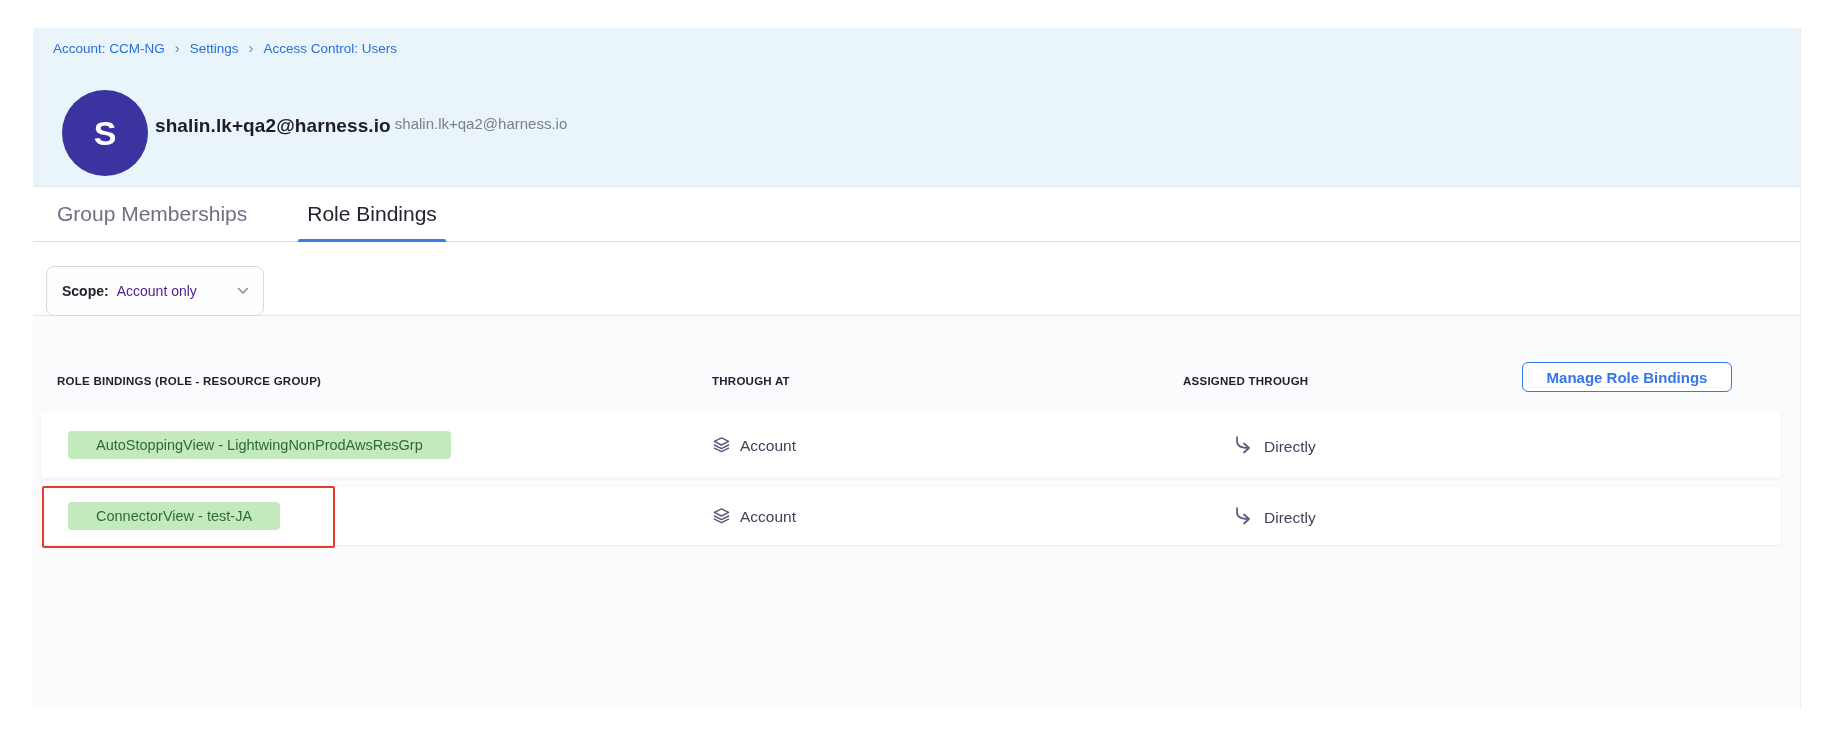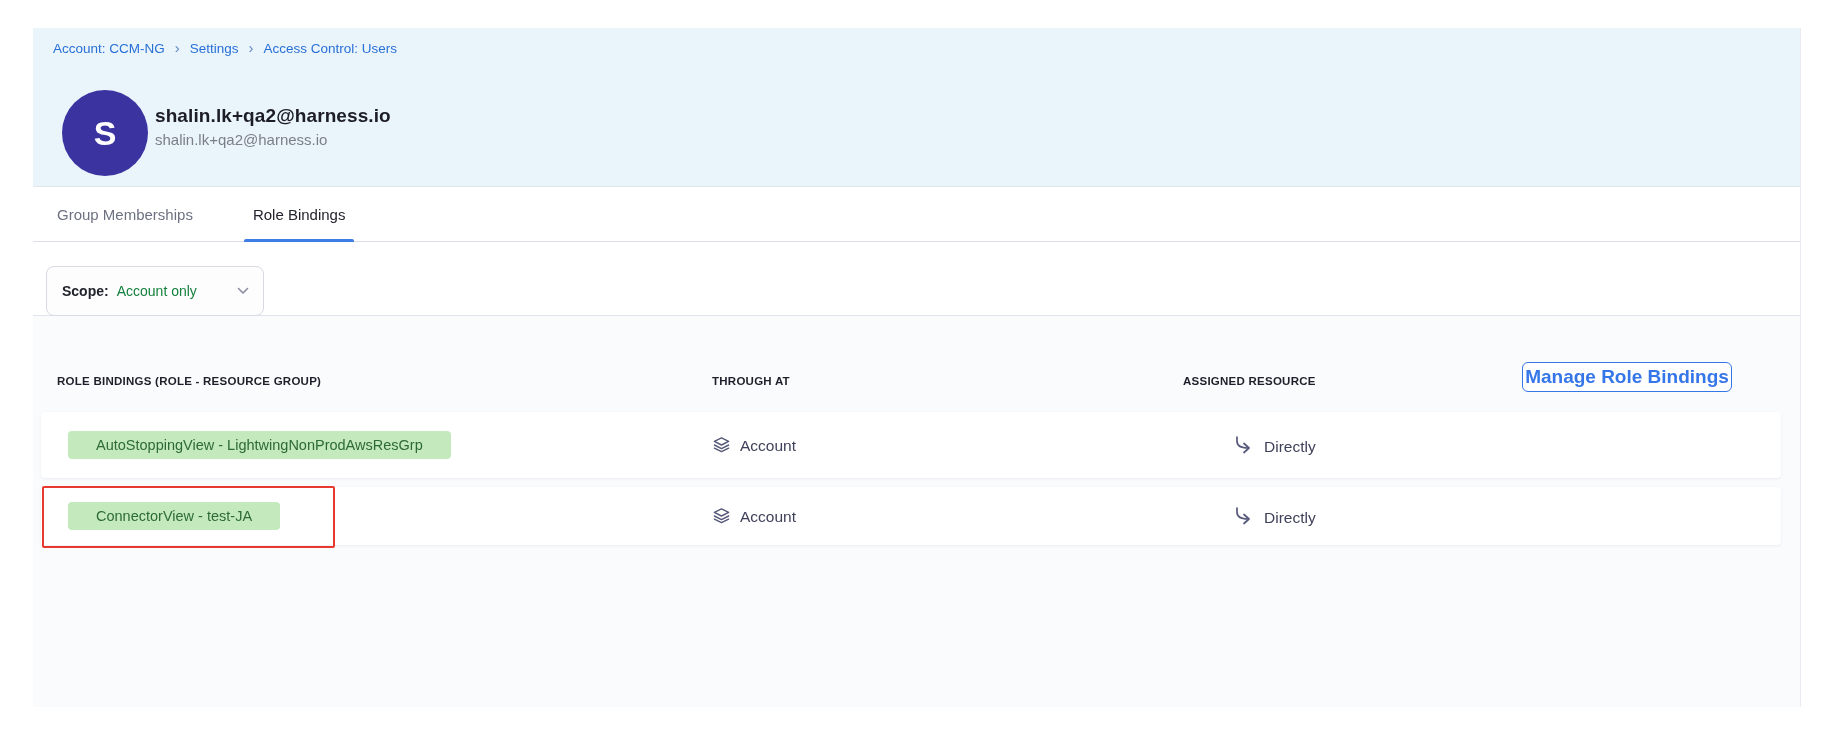--- a/index.html
+++ b/index.html
@@ -11,50 +11,50 @@
 
   
   .profile-header { position:relative; height:159px; background:#e9f4fb; border-bottom:1px solid #e2e7ee; }
   .breadcrumb { position:absolute; left:20px; top:13px; display:flex; align-items:center; gap:10px;
                 font-size:13.5px; }
   .breadcrumb a { color:#2970d6; text-decoration:none; font-weight:500; cursor:pointer; }
   .crumb-sep { color:#5f87c8; font-size:15px; line-height:1; transform:translateY(-1px); }
   .profile-row { position:absolute; left:29px; top:62px; display:flex; align-items:center; gap:7px; }
   .avatar { width:86px; height:86px; border-radius:50%; background:#3a33a0; color:#ffffff;
             display:flex; align-items:center; justify-content:center; font-size:34px; font-weight:700; }
-  .profile-texts { display:flex; flex-direction:column; gap:4px; margin-top:-14px; }
+  .profile-texts { display:flex; flex-direction:row; gap:4px; margin-top:-14px; }
   .profile-title { font-size:19px; font-weight:600; color:#1d1d28; letter-spacing:0.1px; }
   .profile-subtitle { font-size:15px; color:#7d7f88; }
 
   
   .tabbar { position:relative; height:55px; background:#ffffff; border-bottom:1px solid #dcdfe7;
             display:flex; align-items:stretch; padding-left:15px; gap:42px; }
-  .tab { position:relative; display:flex; align-items:center; padding:16px 9px; font-size:15px;
+  .tab { position:relative; display:flex; align-items:center; padding:16px 9px; font-size:21px;
          font-weight:500; color:#6e7181; cursor:pointer; white-space:nowrap; }
   .tab.active { color:#24242e; }
   .tab.active::after { content:""; position:absolute; left:0; right:0; bottom:-1px; height:3px;
                        background:#3d7de4; border-radius:2px 2px 0 0; }
 
   
   .filterbar { position:relative; height:74px; background:#ffffff; border-bottom:1px solid #e2e4ec; }
   .scope-select { position:absolute; left:13px; top:24px; height:50px; min-width:218px;
                   display:inline-flex; align-items:center; gap:8px; padding:0 14px 0 15px;
                   background:#fdfdfe; border:1px solid #d8dae3; border-radius:8px; cursor:pointer; }
   .scope-label { font-size:14px; font-weight:700; color:#22222c; }
-  .scope-value { font-size:14px; color:#15803d; }
+  .scope-value { font-size:14px; color:#4c1d95; }
   .scope-chevron { margin-left:auto; display:flex; align-items:center; }
 
   
   .table-section { position:relative; flex:1; background:#fafbfd; }
   .th { position:absolute; top:59px; font-size:11.5px; font-weight:700; letter-spacing:0.25px;
         color:#1f1f2b; white-space:nowrap; }
   .th-1 { left:24px; } .th-2 { left:679px; } .th-3 { left:1150px; }
   .manage-btn { position:absolute; left:1489px; top:46px; width:210px; height:30px;
                 background:#ffffff; border:1.5px solid #3576e8; border-radius:6px;
-                color:#3576e8; font-size:19px; font-weight:600; font-family:inherit;
+                color:#3576e8; font-size:15px; font-weight:600; font-family:inherit;
                 display:flex; align-items:center; justify-content:center; cursor:pointer; }
 
   .trow { position:absolute; left:8px; width:1740px; background:#ffffff; border-radius:4px;
           box-shadow:0 1px 3px rgba(40,41,61,0.07); display:flex; align-items:center; }
   .trow-1 { top:96px; height:66px; }
   .trow-2 { top:171px; height:58px; }
   .badge { margin-left:27px; background:#c3e9bd; color:#2e6b33; font-size:14.5px;
            padding:6px 28px; border-radius:4px; white-space:nowrap; }
   .cell { position:absolute; top:50%; transform:translateY(-50%); display:flex; align-items:flex-end;
           gap:9px; font-size:15.5px; color:#3f415a; white-space:nowrap; }
@@ -102,21 +102,21 @@
               <path d="M1.5 1.5 L6 6 L10.5 1.5" stroke="#8a8da0" stroke-width="1.6" stroke-linecap="round" stroke-linejoin="round"></path>
             </svg>
         </span>
       </div>
     </div>
 
     <div class="table-section">
 
       <div class="th th-1">ROLE BINDINGS (ROLE - RESOURCE GROUP)</div>
       <div class="th th-2">THROUGH AT</div>
-      <div class="th th-3">ASSIGNED RESOURCE</div>
+      <div class="th th-3">ASSIGNED THROUGH</div>
 
       <button class="manage-btn">Manage Role Bindings</button>
 
       <div class="trow trow-1">
         <span class="badge">AutoStoppingView - LightwingNonProdAwsResGrp</span>
         <div class="cell cell-assigned-at">
           <span>
             <svg width="19" height="19" viewBox="0 0 24 24" fill="none" stroke="#565979" stroke-width="1.8" stroke-linecap="round" stroke-linejoin="round">
                 <path d="M12 3 L21 7.5 L12 12 L3 7.5 Z"></path>
                 <path d="M3 12 L12 16.5 L21 12"></path>

